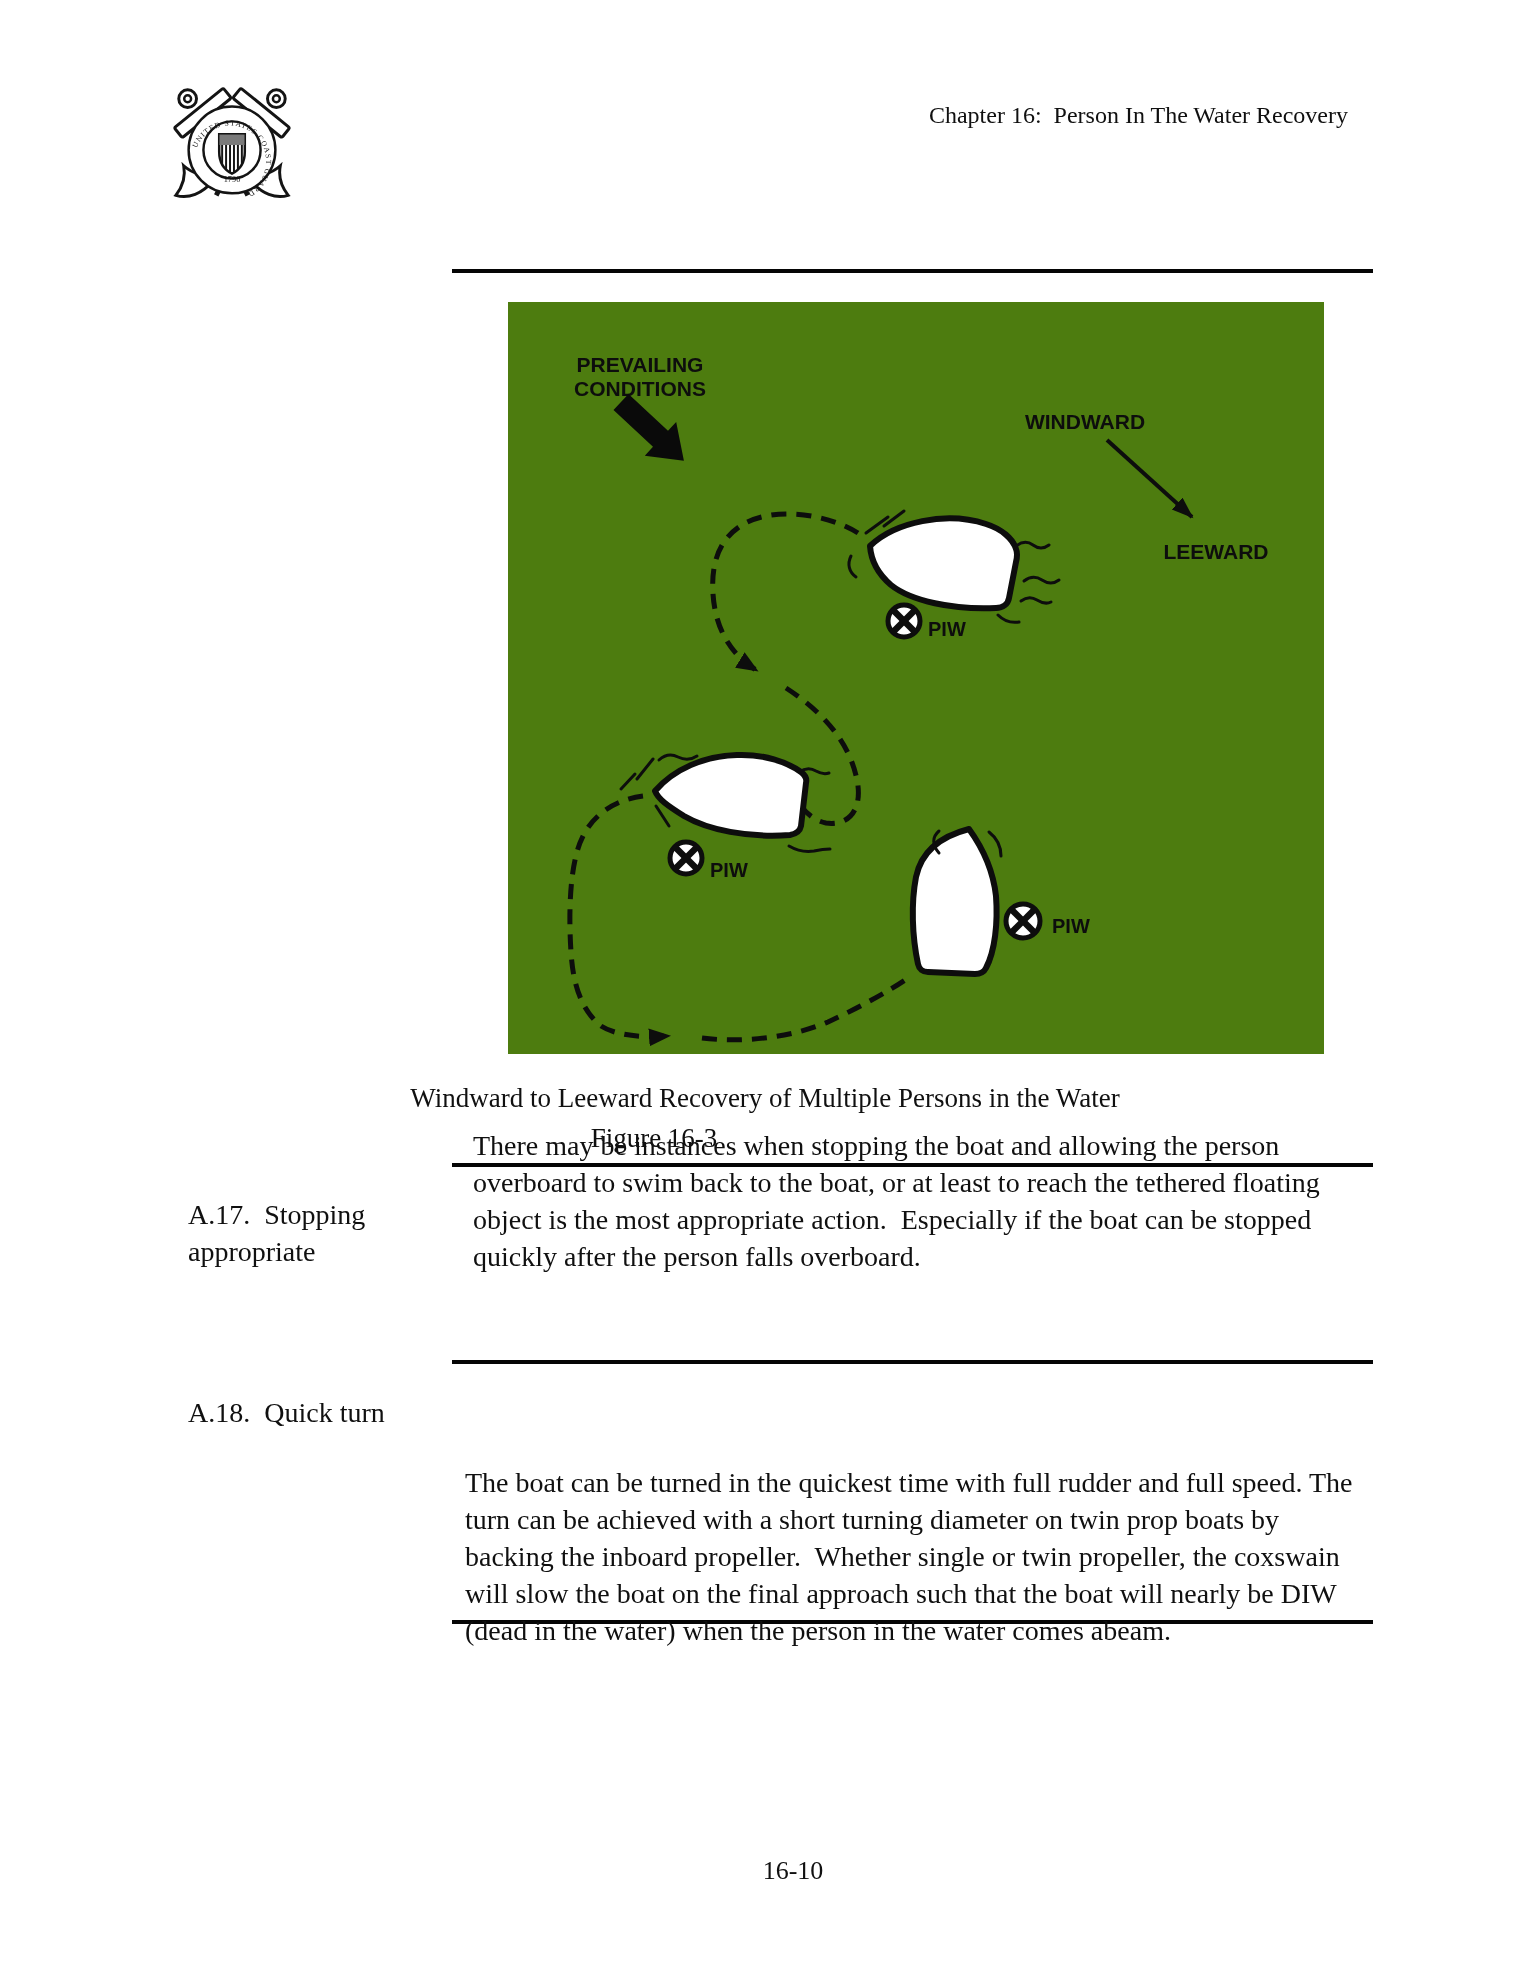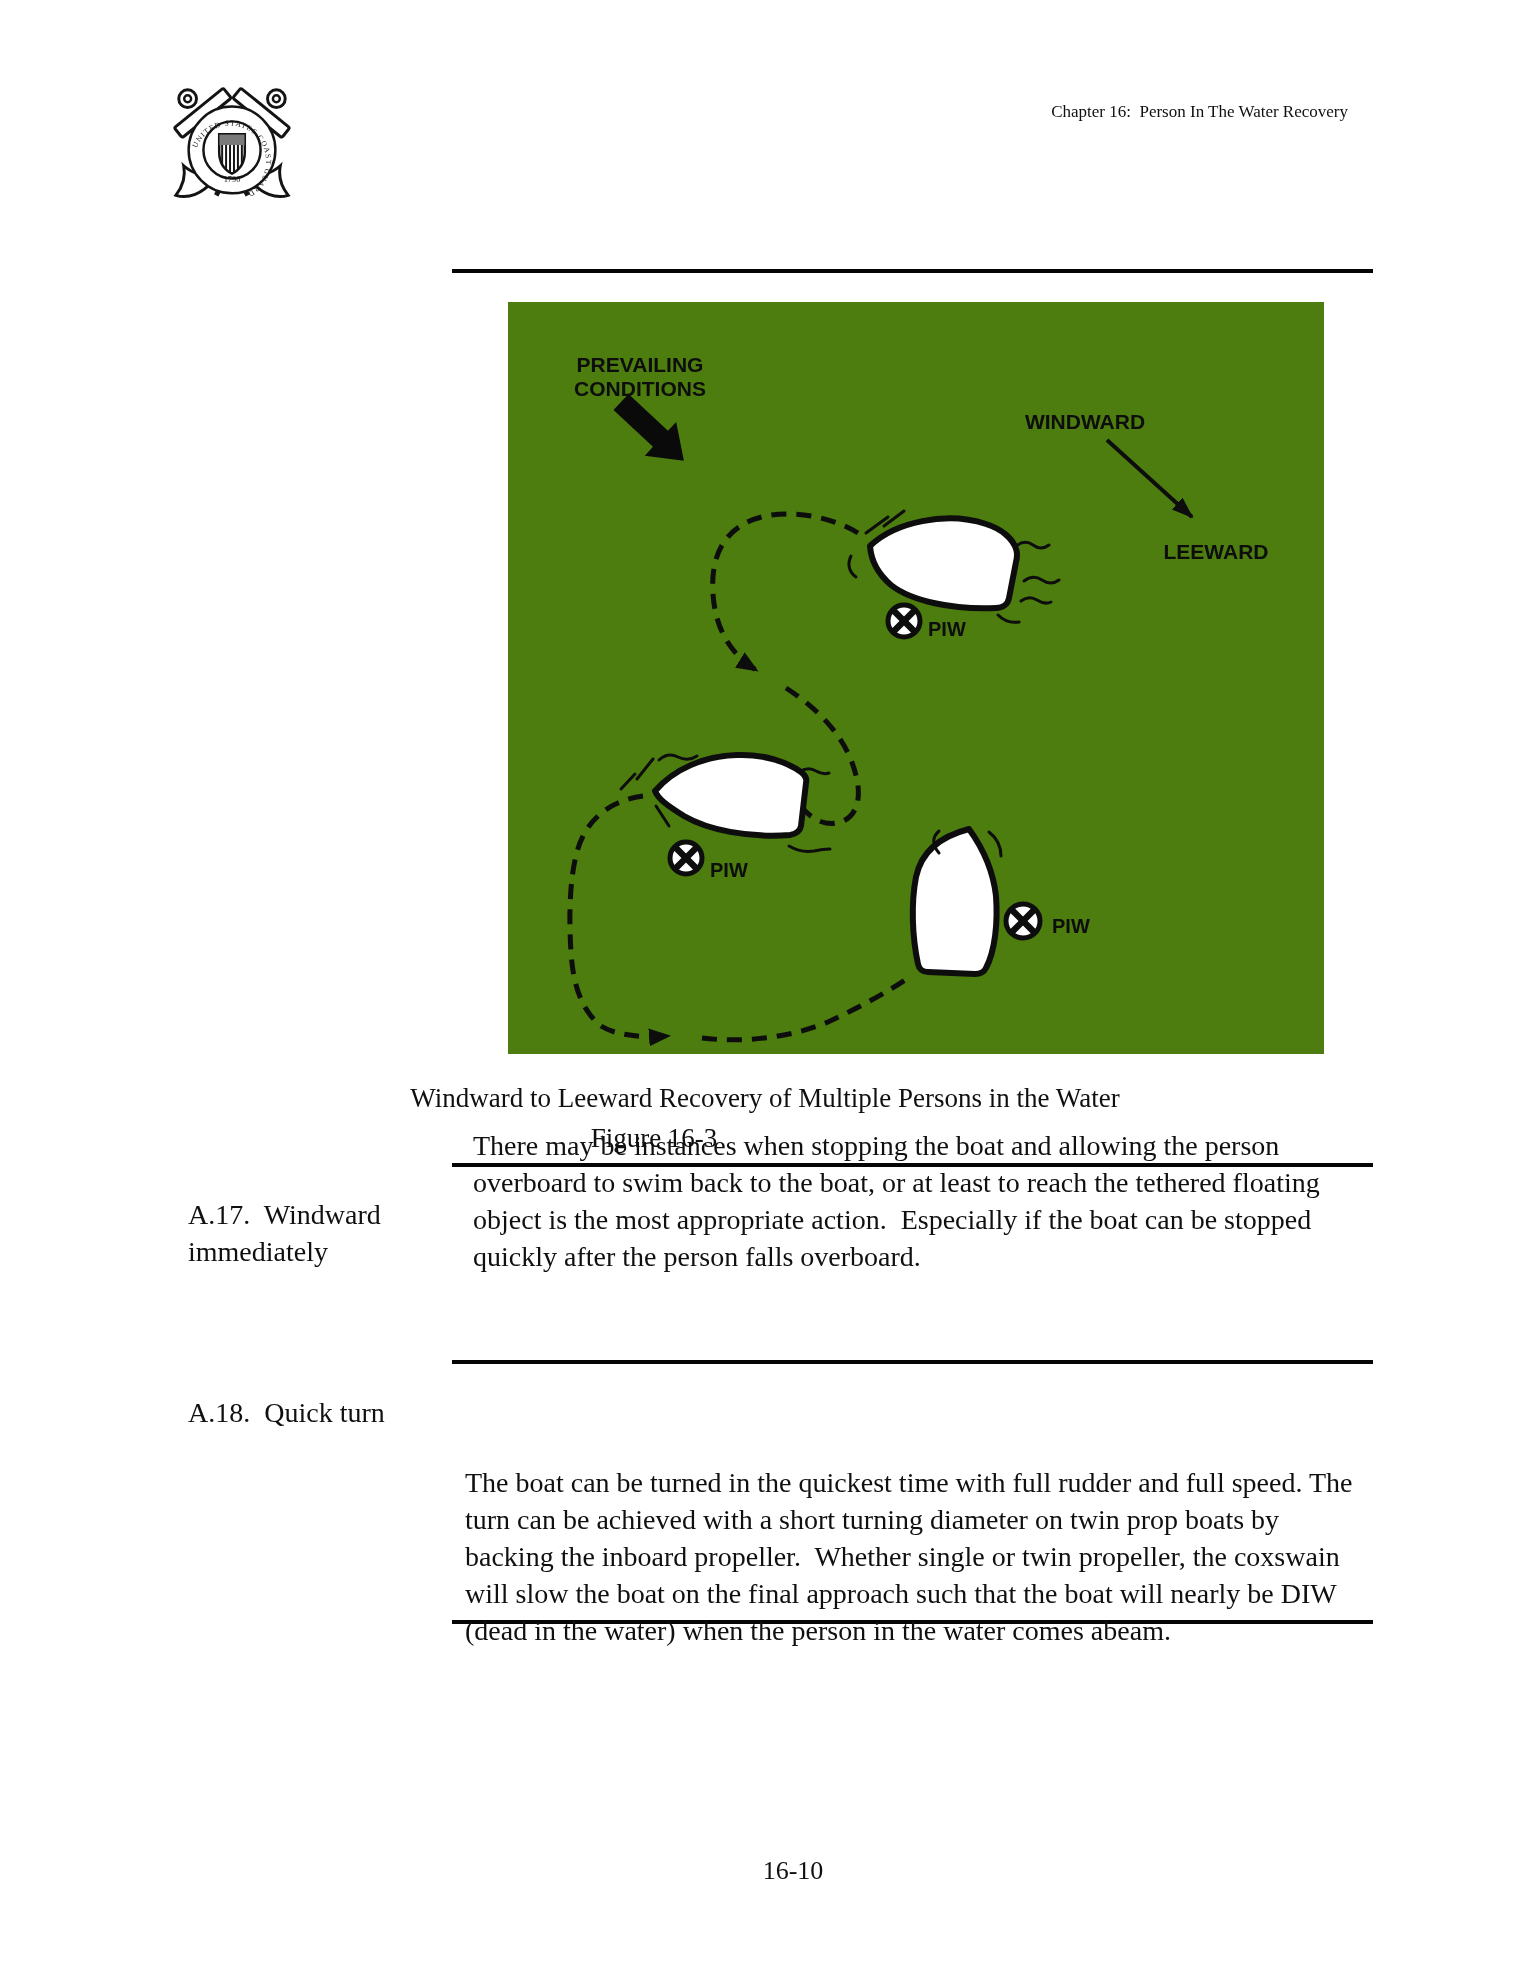--- a/index.html
+++ b/index.html
@@ -3,21 +3,21 @@
 <meta charset="utf-8">
 <style>
   html,body{margin:0;padding:0;background:#e8e8e8;}
   .page{
     position:relative; width:1530px; height:1980px; background:#ffffff;
     font-family:"Liberation Serif", serif; color:#101010; overflow:hidden;
     margin:0 auto;
   }
   .chapter-header{
     position:absolute; top:102px; left:0; right:182px;
-    text-align:right; font-size:17px; white-space:pre-wrap;
+    text-align:right; font-size:24px; white-space:pre-wrap;
   }
   .logo-wrap{ position:absolute; left:163px; top:78px; width:138px; height:140px; }
   .hrule{ position:absolute; left:452px; width:921px; height:4px; background:#050505; }
   .r1{ top:269px; } .r2{ top:1163px; } .r3{ top:1360px; } .r4{ top:1620px; }
   .figure-box{
     position:absolute; left:508px; top:302px; width:816px; height:752px;
     background:#4d7c0f;
   }
   .figure-box svg{ display:block; }
   .fig-caption{
@@ -188,21 +188,21 @@
         <line class="piw-x" x1="1012" y1="910" x2="1034" y2="932"></line>
         <line class="piw-x" x1="1034" y1="910" x2="1012" y2="932"></line>
         <text x="1052" y="933" class="diagram-label lbl-piw">PIW</text>
       </g>
     </svg>
   </div>
 
   <div class="fig-caption">Windward to Leeward Recovery of Multiple Persons in the Water</div>
   <div class="fig-number">Figure 16-3</div>
 
-  <div class="sec-heading h17">A.17.  Windward immediately</div>
+  <div class="sec-heading h17">A.17.  Stopping appropriate</div>
   <div class="sec-body b17">There may be instances when stopping the boat and allowing the person overboard to swim back to the boat, or at least to reach the tethered floating object is the most appropriate action.  Especially if the boat can be stopped quickly after the person falls overboard.</div>
 
   <div class="sec-heading h18">A.18.  Quick turn</div>
   <div class="sec-body b18">The boat can be turned in the quickest time with full rudder and full speed. The turn can be achieved with a short turning diameter on twin prop boats by backing the inboard propeller.  Whether single or twin propeller, the coxswain will slow the boat on the final approach such that the boat will nearly be DIW (dead in the water) when the person in the water comes abeam.</div>
 
   <div class="page-number">16-10</div>
 
 </div>
 
 </body></html>

